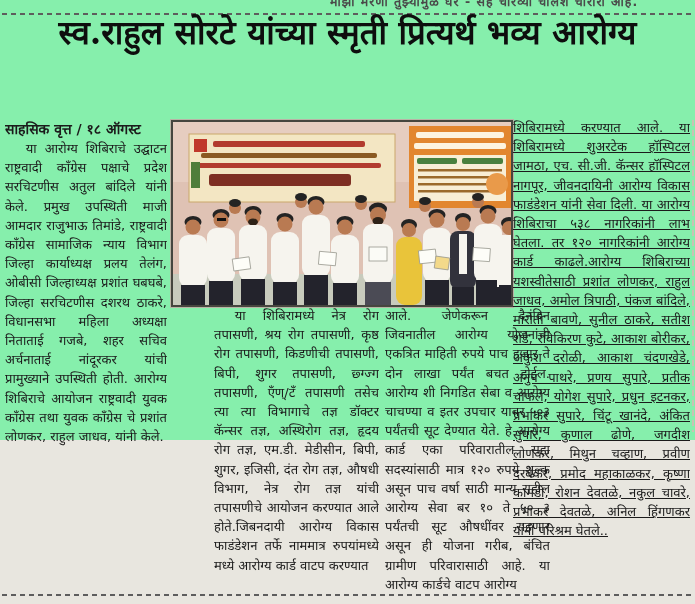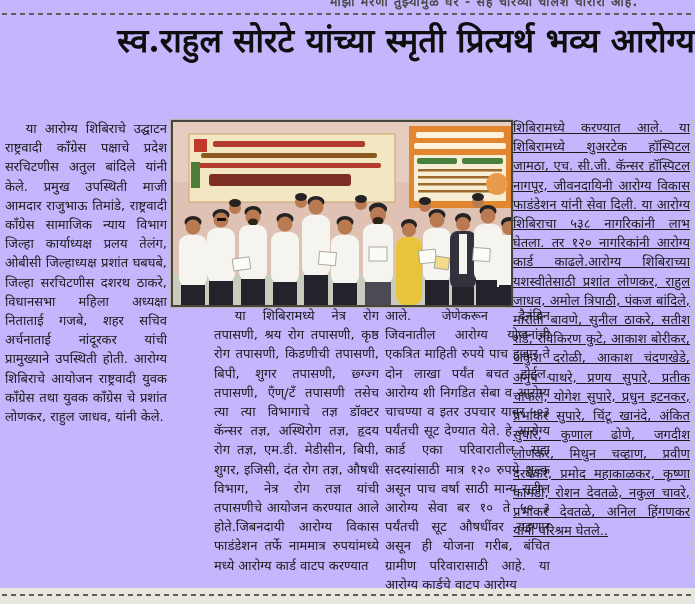--- a/index.html
+++ b/index.html
@@ -1,28 +1,28 @@
 <!DOCTYPE html>
 <html><head>
 <meta charset="utf-8">
 <style>
   html,body{margin:0;padding:0;}
   body{width:695px;height:604px;overflow:hidden;background:#e8e6df;}
-  .page{position:relative;width:695px;height:588px;background:#c4b5fd;
+  .page{position:relative;width:695px;height:440px;background:#86efac;
         font-family:"DejaVu Sans",sans-serif;color:#1b1b1b;}
   .masthead-cut{position:absolute;top:0;left:330px;width:361px;height:11px;overflow:hidden;}
   .masthead-cut span{display:block;margin-top:-7px;font-size:12.5px;font-weight:bold;
         color:#4a4a4a;white-space:nowrap;letter-spacing:1px;}
   .rule-dashed{position:absolute;left:2px;right:2px;height:2px;
         background:repeating-linear-gradient(90deg,#5d5d5d 0 5px,transparent 5px 9px);}
   .rule-top{top:13px;}
   .rule-bottom{top:594px;}
   .edge-rule{position:absolute;top:120px;bottom:8px;right:1px;width:2px;
         background:repeating-linear-gradient(180deg,#c9c3b4 0 6px,transparent 6px 10px);}
-  .headline{position:absolute;top:20px;left:0;width:695px;margin:0;text-align:right;
+  .headline{position:absolute;top:12px;left:0;width:695px;margin:0;text-align:center;
         font-family:"DejaVu Serif","DejaVu Sans",serif;font-weight:700;color:#0e0e0e;
         font-size:33px;line-height:41px;letter-spacing:0px;}
   .hl-line{display:block;white-space:nowrap;}
   .col{position:absolute;text-align:justify;font-size:13px;line-height:19.2px;overflow:hidden;}
   .col p{margin:0;}
   .para.indent{text-indent:1.6em;}
   .col-left{left:5px;top:119px;width:162px;height:472px;}
   .col-mid1{left:172px;top:306px;width:165px;height:283px;margin-left:42px;}
   .col-mid2{left:341px;top:306px;width:165px;height:283px;margin-left:44px;}
   .col-right{left:513px;top:118px;width:177px;height:474px;text-decoration:underline;}
@@ -41,20 +41,21 @@
     <span>माझी मरणा तुझ्यामुळे घर - सह चारव्या चालश चारीरा आहे.</span>
   </div>
 
   <div class="rule-dashed rule-top"></div>
 
   <h1 class="headline">
     <span class="hl-line">स्व.राहुल सोरटे यांच्या स्मृती प्रित्यर्थ भव्य आरोग्य</span>
   </h1>
 
   <div class="col col-left">
+    <div class="byline">साहसिक वृत्त / १८ ऑगस्ट</div>
     <p class="para indent">या आरोग्य शिबिराचे उद्घाटन राष्ट्रवादी काँग्रेस पक्षाचे प्रदेश सरचिटणीस अतुल बांदिले यांनी केले. प्रमुख उपस्थिती माजी आमदार राजुभाऊ तिमांडे, राष्ट्रवादी काँग्रेस सामाजिक न्याय विभाग जिल्हा कार्याध्यक्ष प्रलय तेलंग, ओबीसी जिल्हाध्यक्ष प्रशांत घबघबे, जिल्हा सरचिटणीस दशरथ ठाकरे, विधानसभा महिला अध्यक्षा निताताई गजबे, शहर सचिव अर्चनाताई नांदूरकर यांची प्रामुख्याने उपस्थिती होती. आरोग्य शिबिराचे आयोजन राष्ट्रवादी युवक काँग्रेस तथा युवक काँग्रेस चे प्रशांत लोणकर, राहुल जाधव, यांनी केले.</p>
   </div>
 
   <figure class="photo">
     <svg width="338" height="183" viewBox="0 0 338 183" xmlns="http://www.w3.org/2000/svg">
 
       <rect x="0" y="0" width="338" height="183" fill="#dfc2b4"></rect>
       <rect x="0" y="0" width="338" height="60" fill="#e6cdc0"></rect>
 
       <rect x="0" y="152" width="338" height="31" fill="#c8cbbd"></rect>

